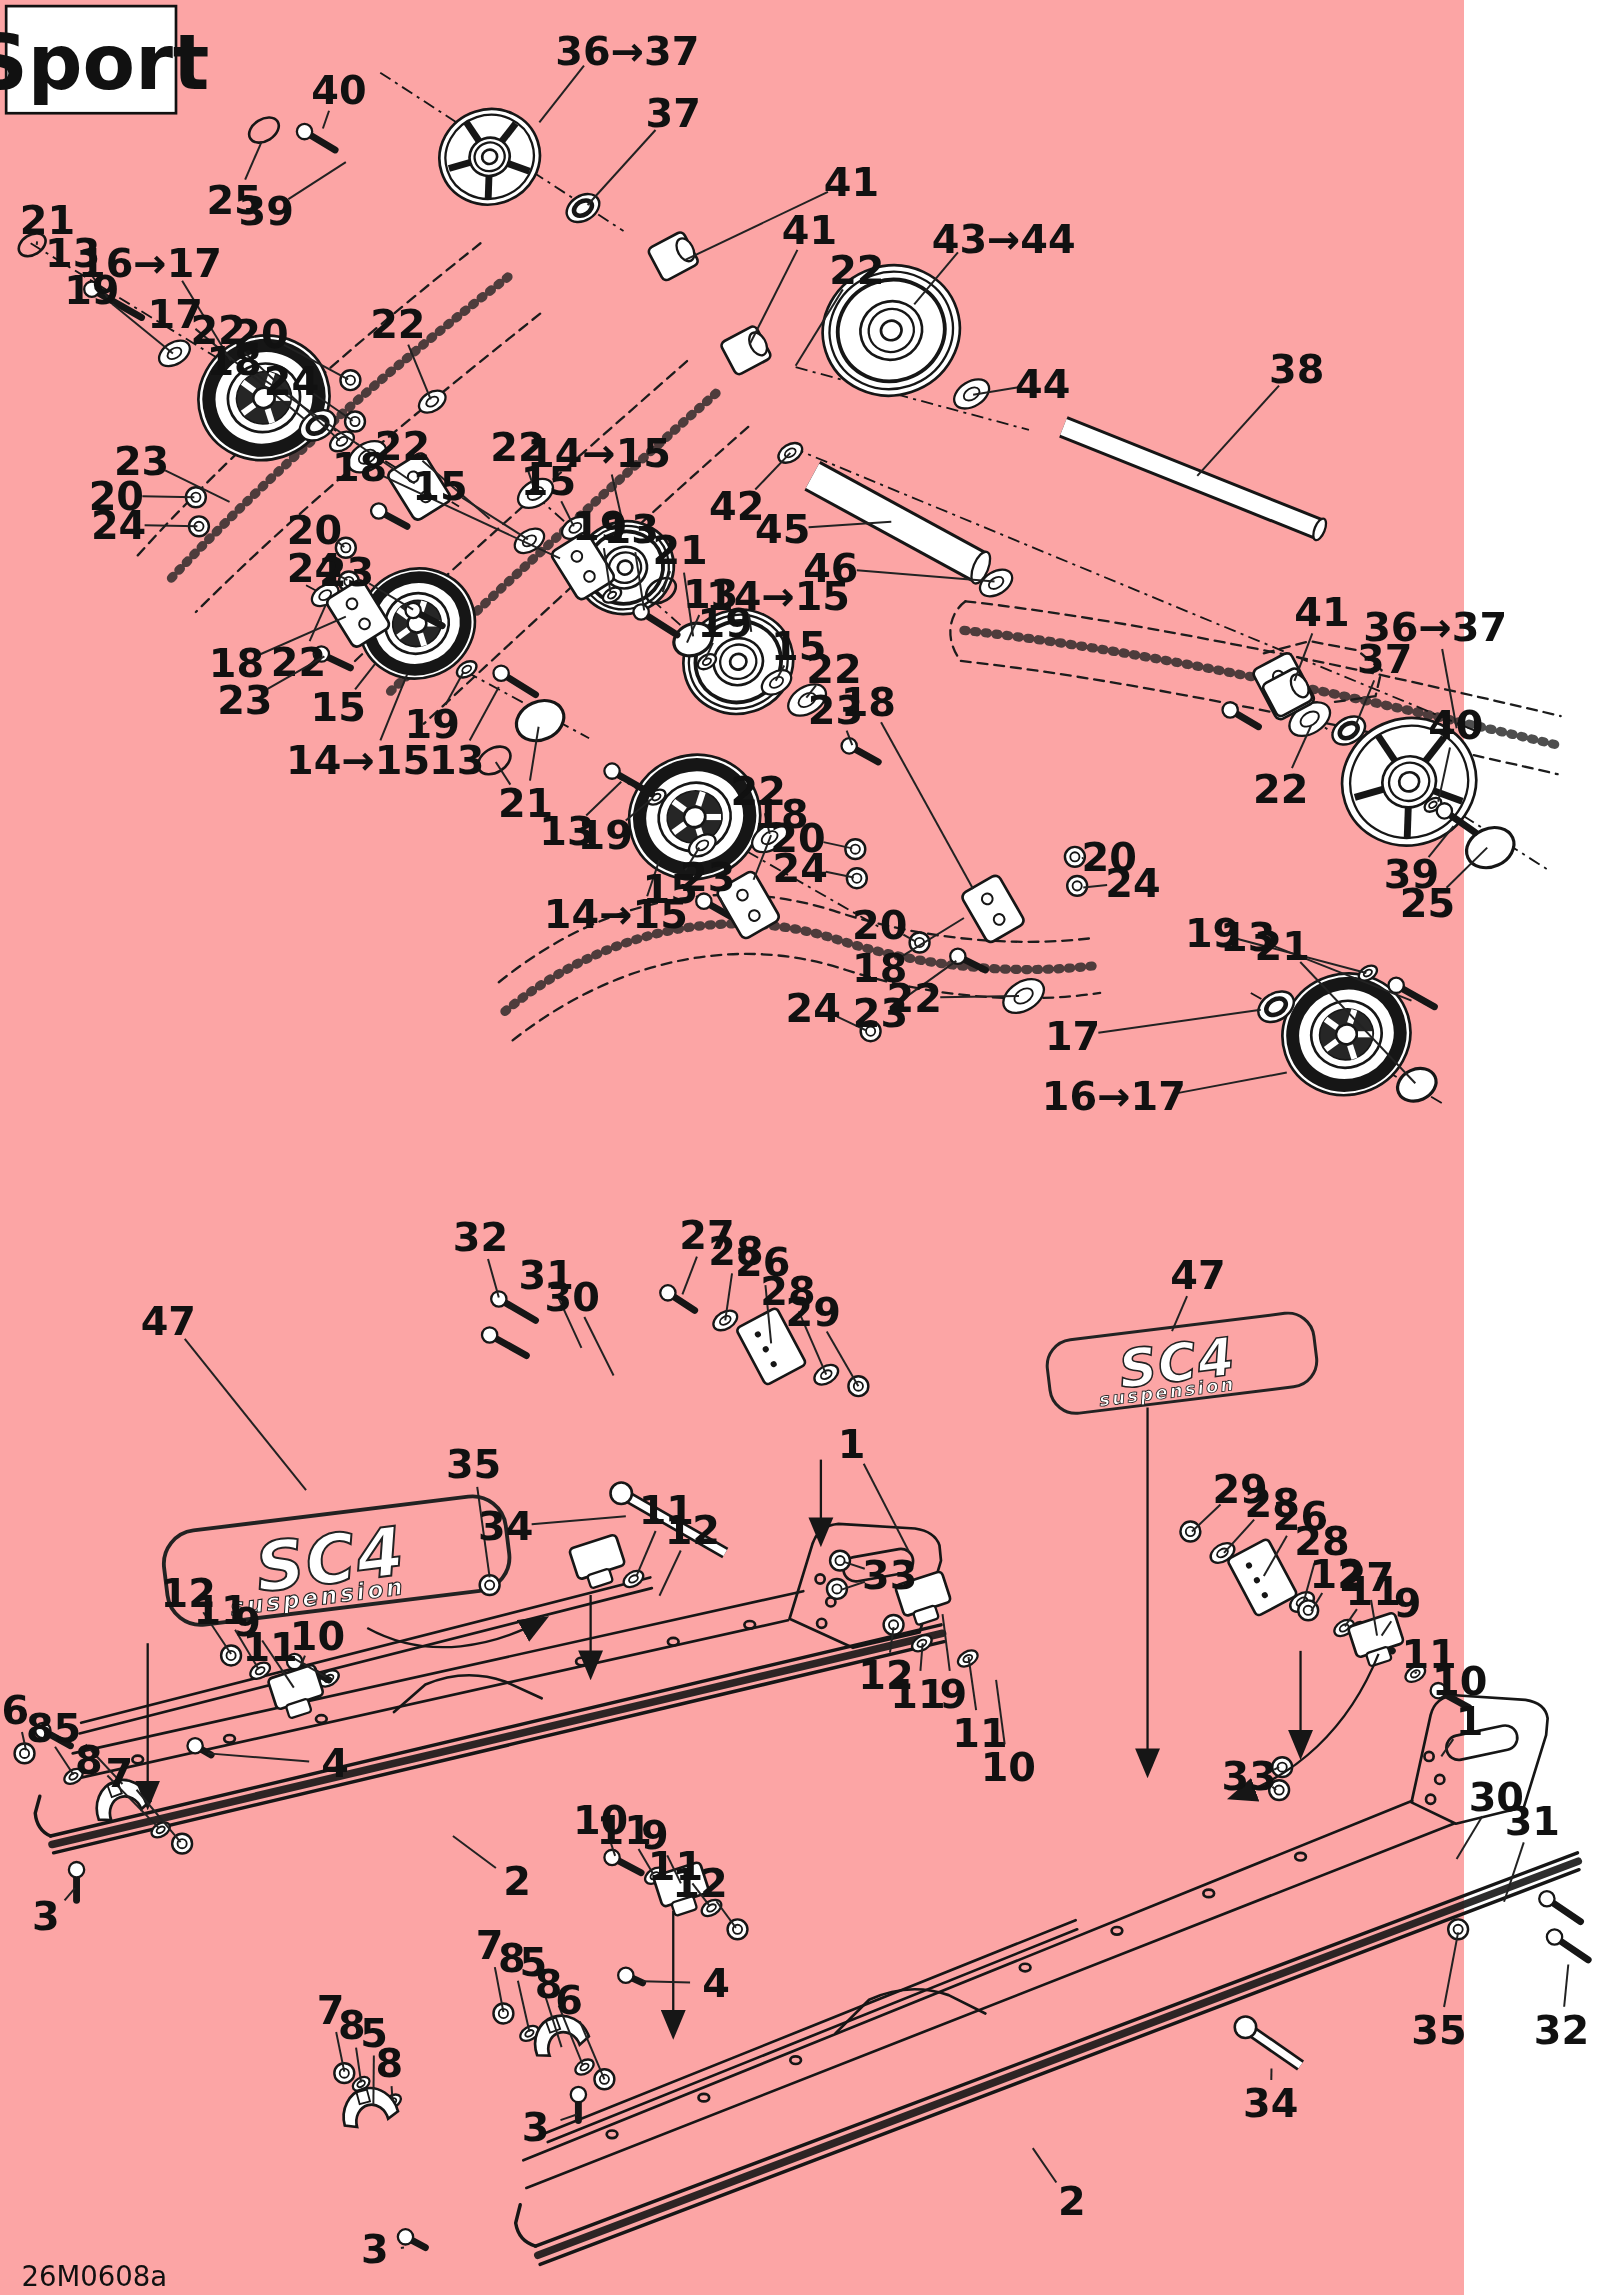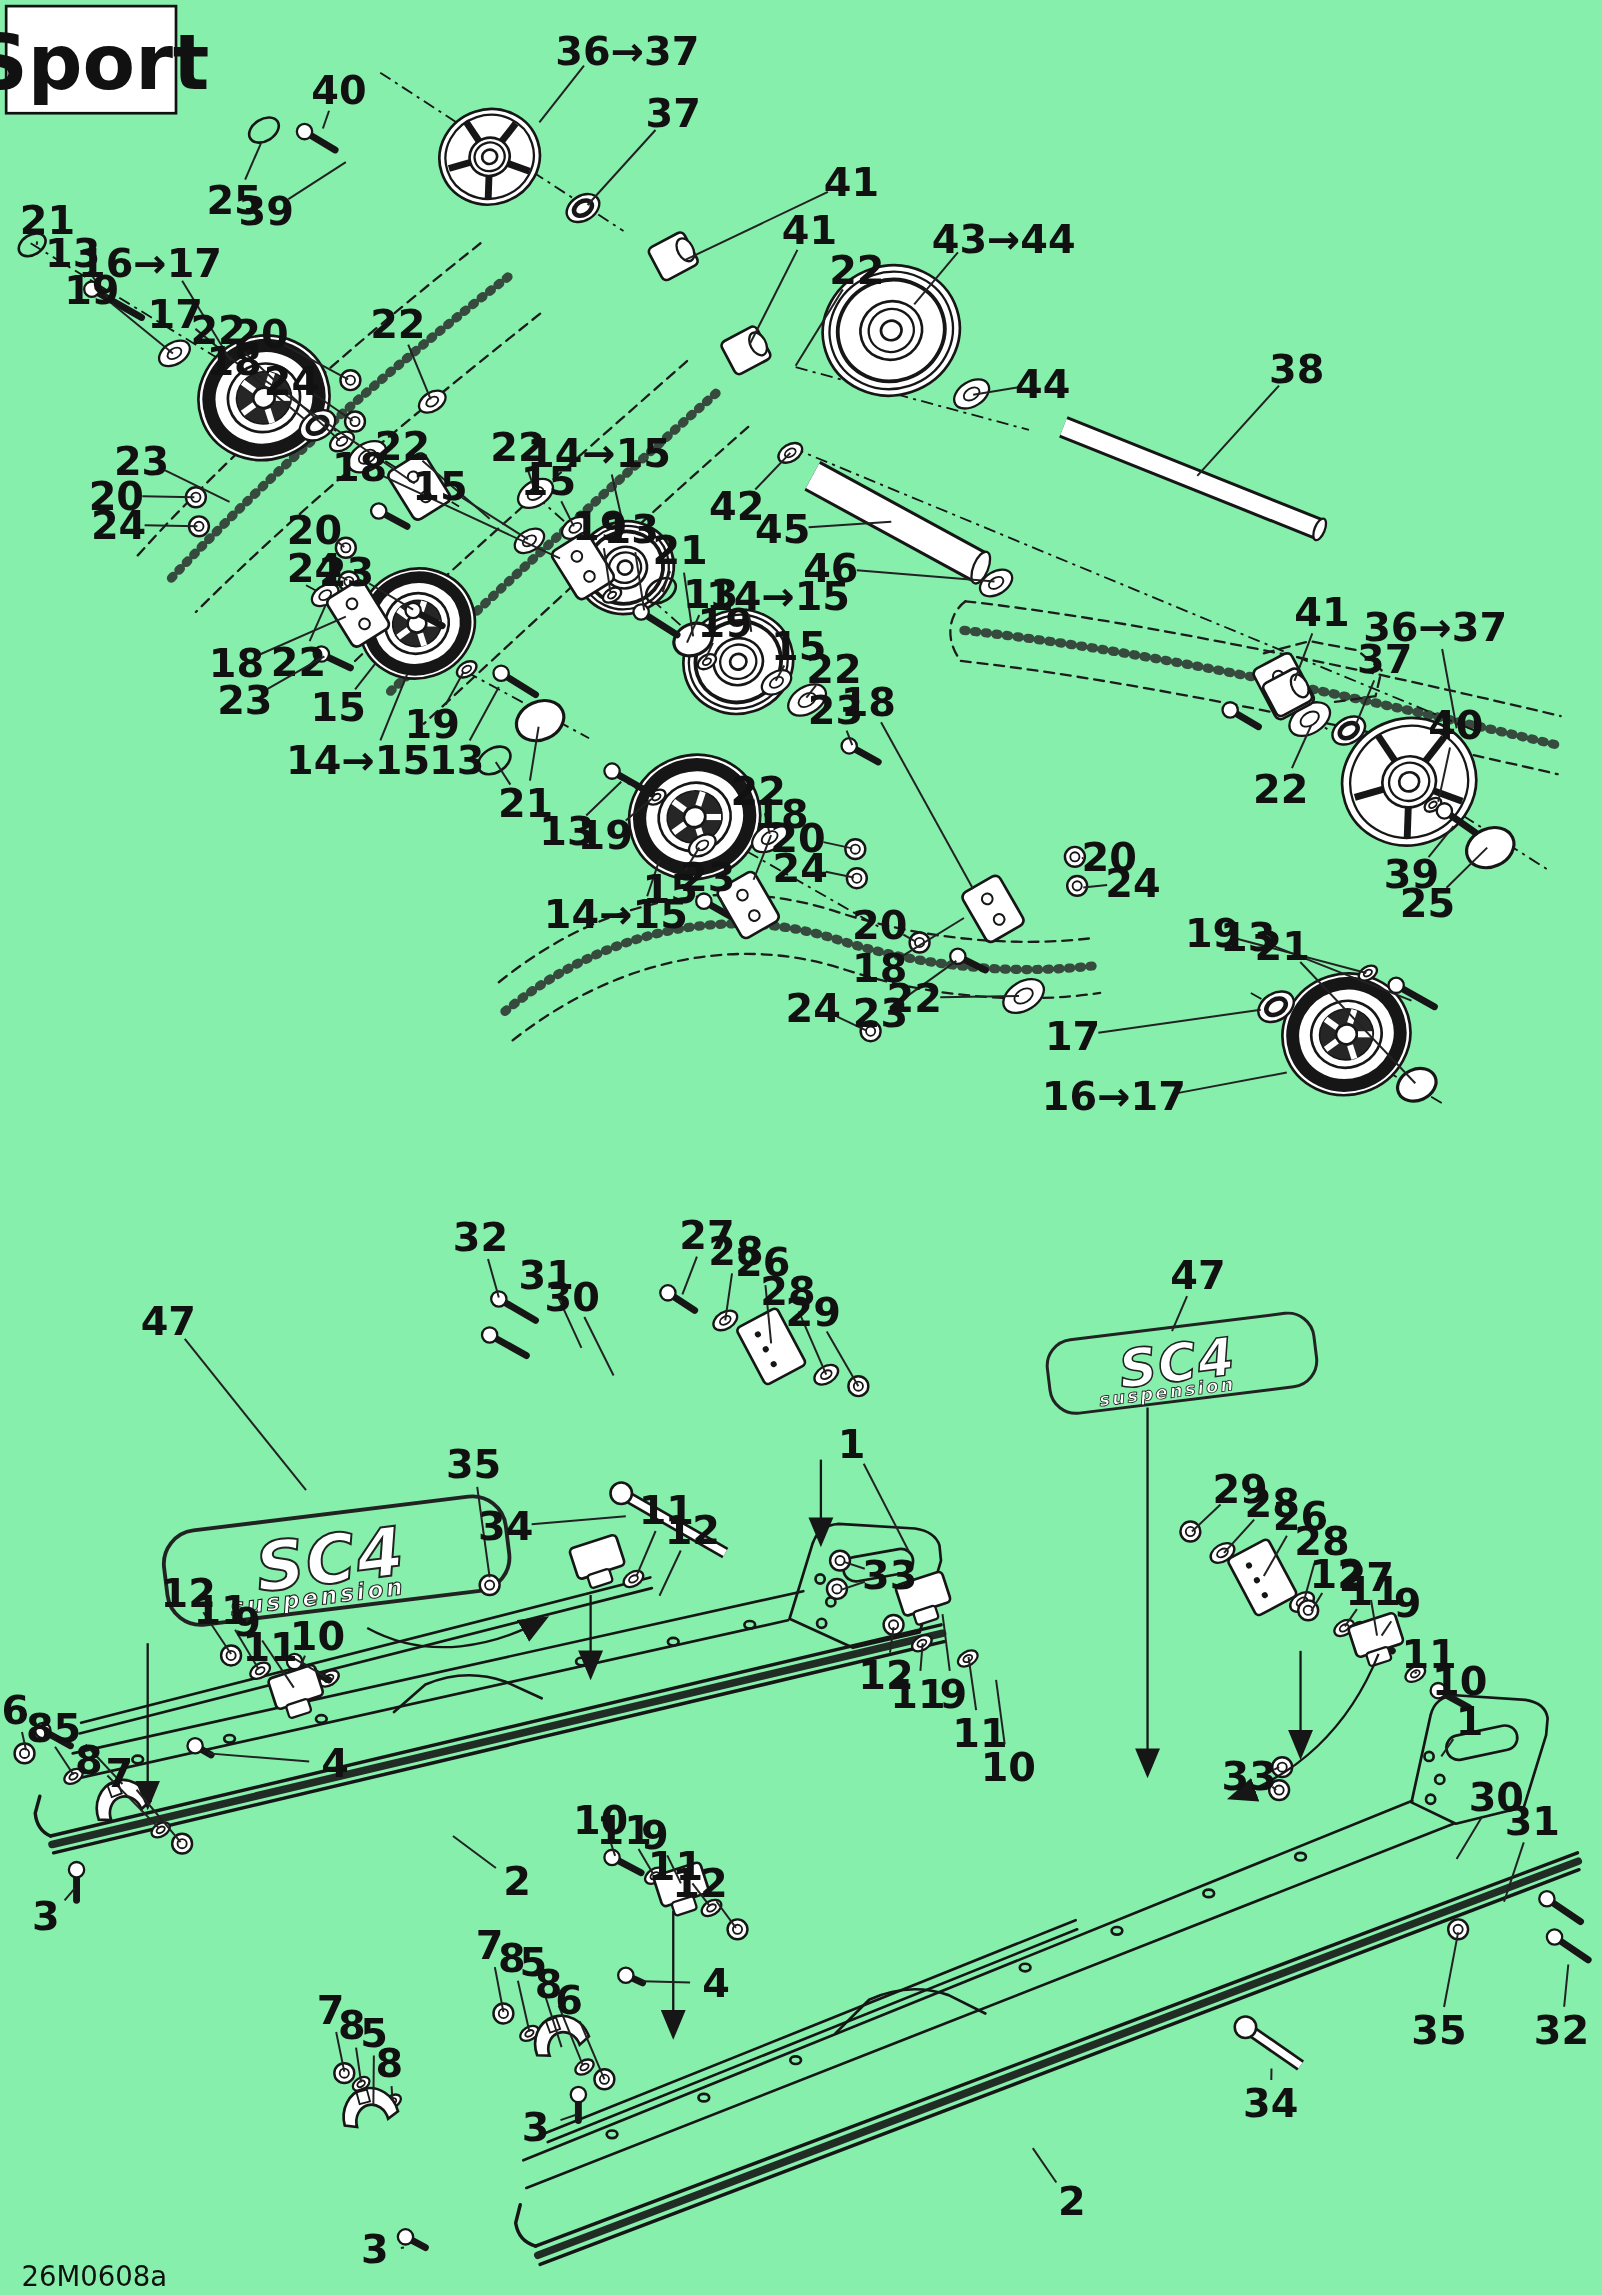--- a/index.html
+++ b/index.html
@@ -1,17 +1,17 @@
 <!DOCTYPE html>
 <html style="font-size:12.2px"><head>
 <meta charset="utf-8">
 <style>
   html,body{margin:0;padding:0;background:#fff;}
   body{font-family:"DejaVu Sans","Liberation Sans",sans-serif;}
-  #stage{width:1602px;height:2295px;position:relative;background:#86efac;}
+  #stage{width:1464px;height:2295px;position:relative;background:#fca5a5;}
   svg{display:block;}
   .ln{fill:none;stroke:#161616;stroke-width:3.5;stroke-linecap:round;stroke-linejoin:round;}
   .ln2{fill:none;stroke:#161616;stroke-width:4.5;stroke-linecap:round;}
   .lnk{fill:none;stroke:#161616;stroke-width:10;stroke-linecap:round;opacity:.9;}
   .dash{fill:none;stroke:#1c1c1c;stroke-width:3;stroke-dasharray:13 9;stroke-linecap:round;}
   .chain{fill:none;stroke:#222;stroke-width:12;stroke-dasharray:3 11;opacity:.8;stroke-linecap:round;}
   .callout-text{font-size:52px;font-weight:bold;fill:#111;}
   .leader{stroke:#222;stroke-width:2.6;fill:none;}
   .badge-box{fill:#fff;stroke:#111;stroke-width:3.5;}
   .badge-text{font-size:100px;font-weight:bold;fill:#111;}

